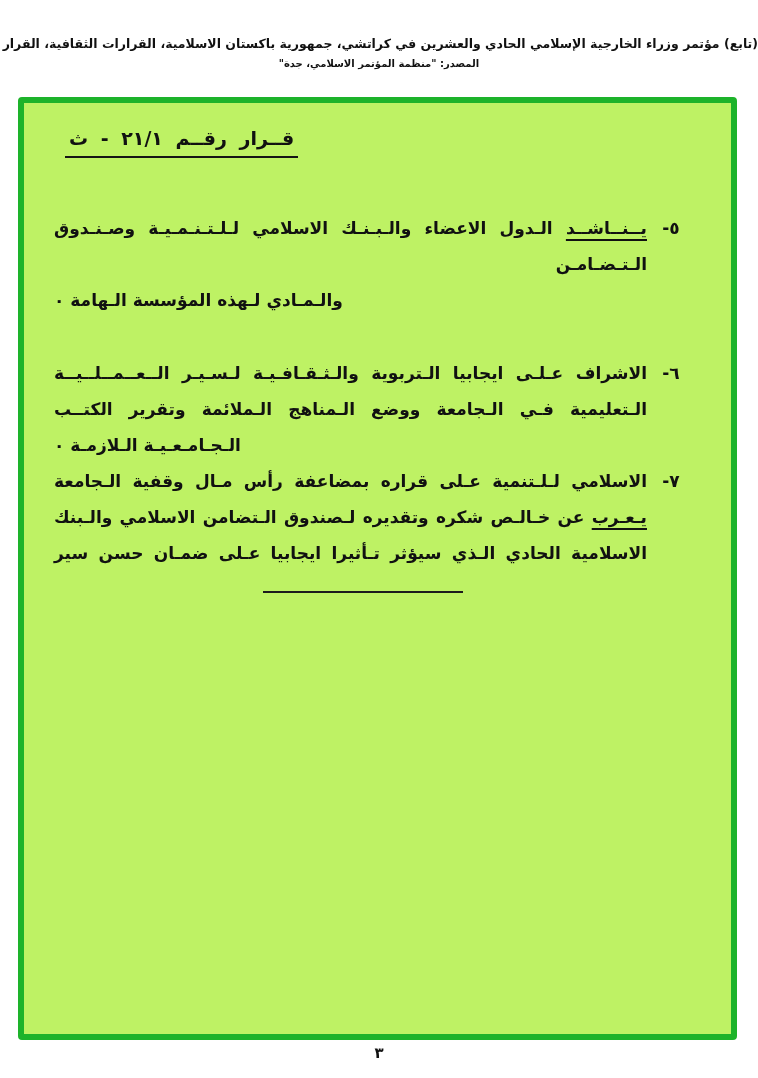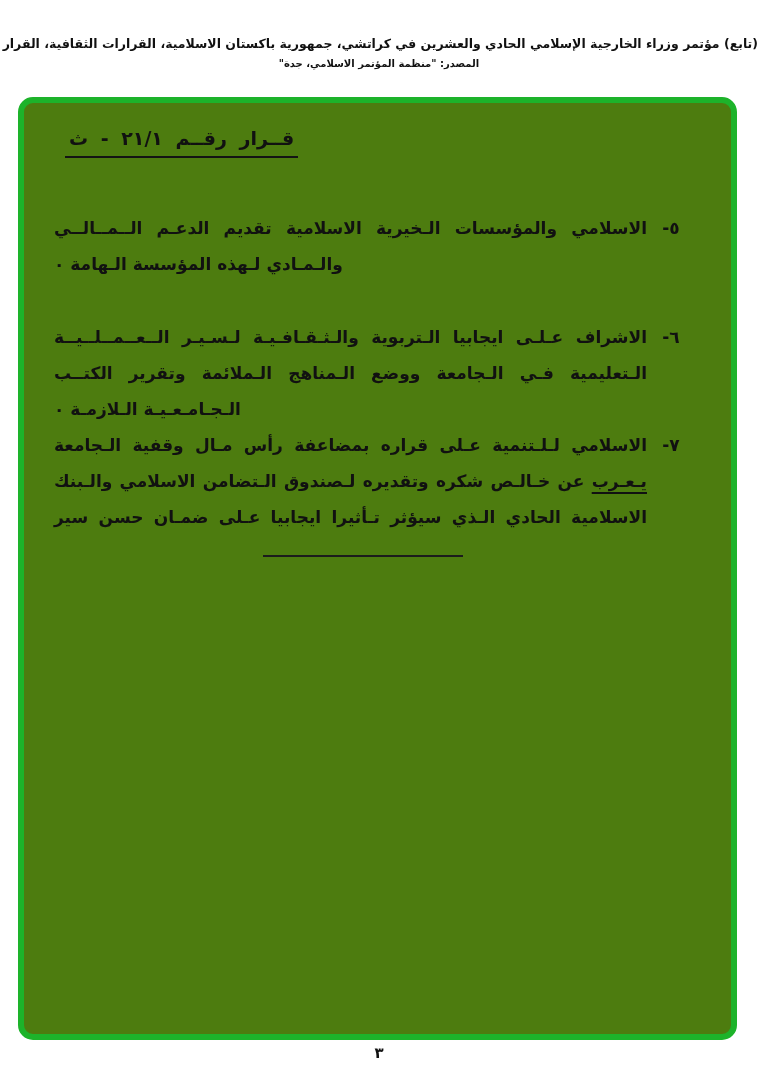--- a/index.html
+++ b/index.html
@@ -31,22 +31,22 @@
     font-weight:bold;
     margin-top:7px;
   }
 
   
   .frame{
     position:absolute;
     left:18px;top:97px;
     width:707px;height:931px;
     border:6px solid #1db32a;
-    border-radius:15px;
-    background:#4d7c0f;
+    border-radius:4px;
+    background:#bef264;
   }
 
   .doc-title{
     position:absolute;
     left:41px;top:24px;
     direction:rtl;
     font-size:19px;
     font-weight:bold;
     width:max-content;
     border-bottom:2px solid #141414;
@@ -122,21 +122,21 @@
 
   <div class="frame">
 
     <div class="doc-title">قــرار رقــم ٢١/١ - ث</div>
 
     <div class="content">
 
       <div class="para p5">
         <div class="num">٥-</div>
         <div class="ptext">
-          <div class="line full">الاسلامي والمؤسسات الـخيرية الاسلامية تقديم الدعـم الــمــالــي</div>
+          <div class="line full"><span class="lead">يــنــاشــد</span> <span>الـدول الاعضاء والـبـنـك الاسلامي لـلـتـنـمـيـة وصـنـدوق الـتـضـامـن</span></div>
           <div class="line short">والـمـادي لـهذه المؤسسة الـهامة ٠</div>
         </div>
       </div>
 
       <div class="para p6">
         <div class="num">٦-</div>
         <div class="ptext">
           <div class="line full">الاشراف عـلـى ايجابيا الـتربوية والـثـقـافـيـة لـسـيـر الــعــمــلــيــة</div>
           <div class="line full">الـتعليمية فـي الـجامعة ووضع الـمناهج الـملائمة وتقرير الكتــب</div>
           <div class="line short">الـجـامـعـيـة الـلازمـة ٠</div>

